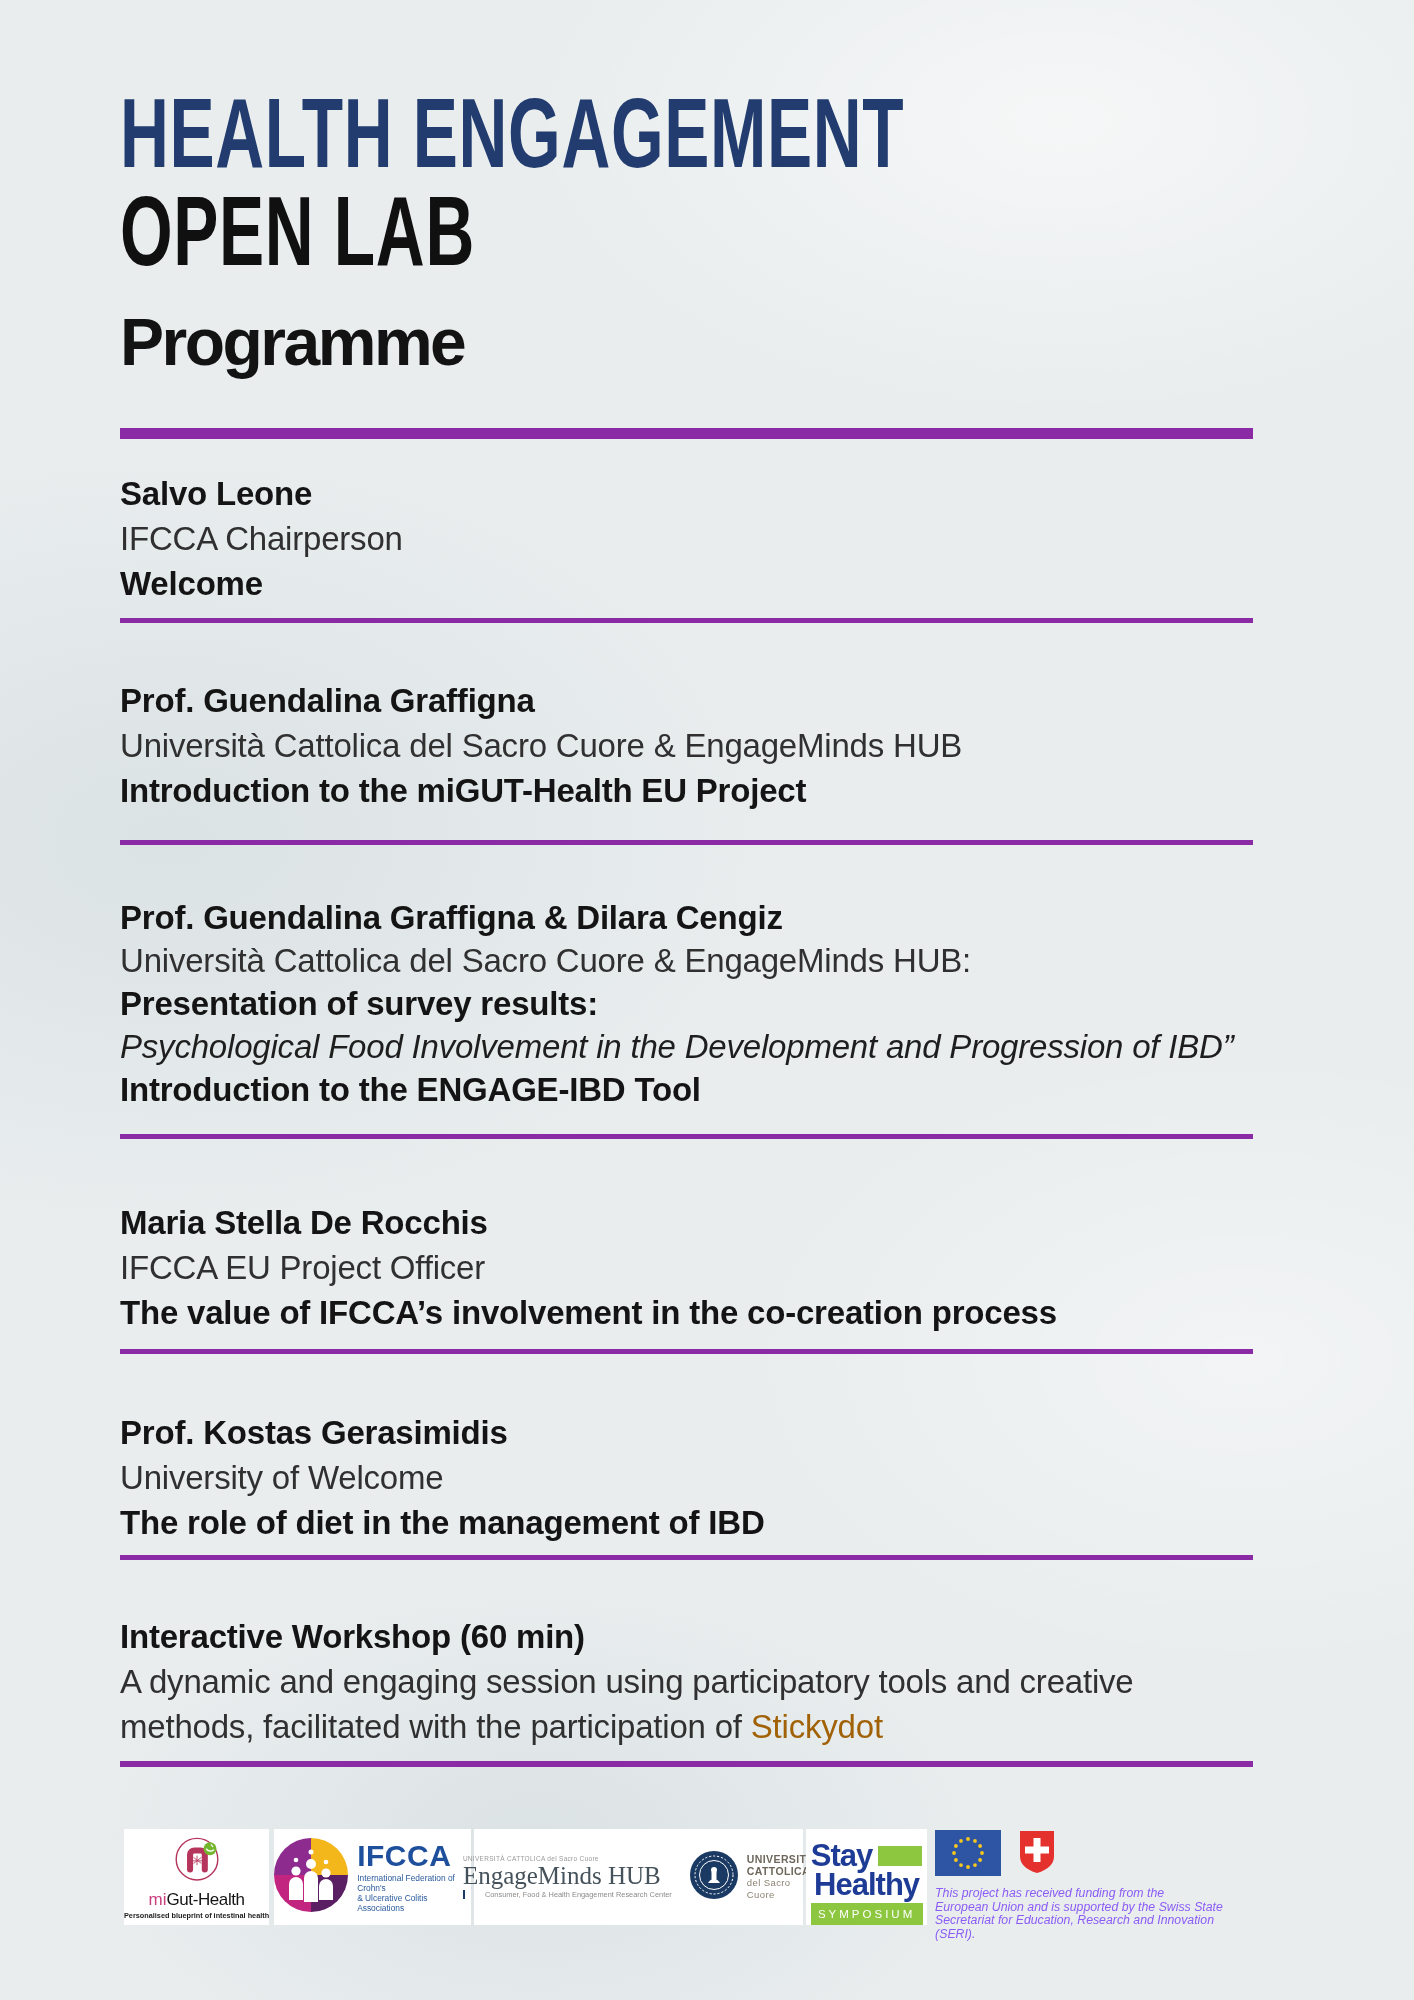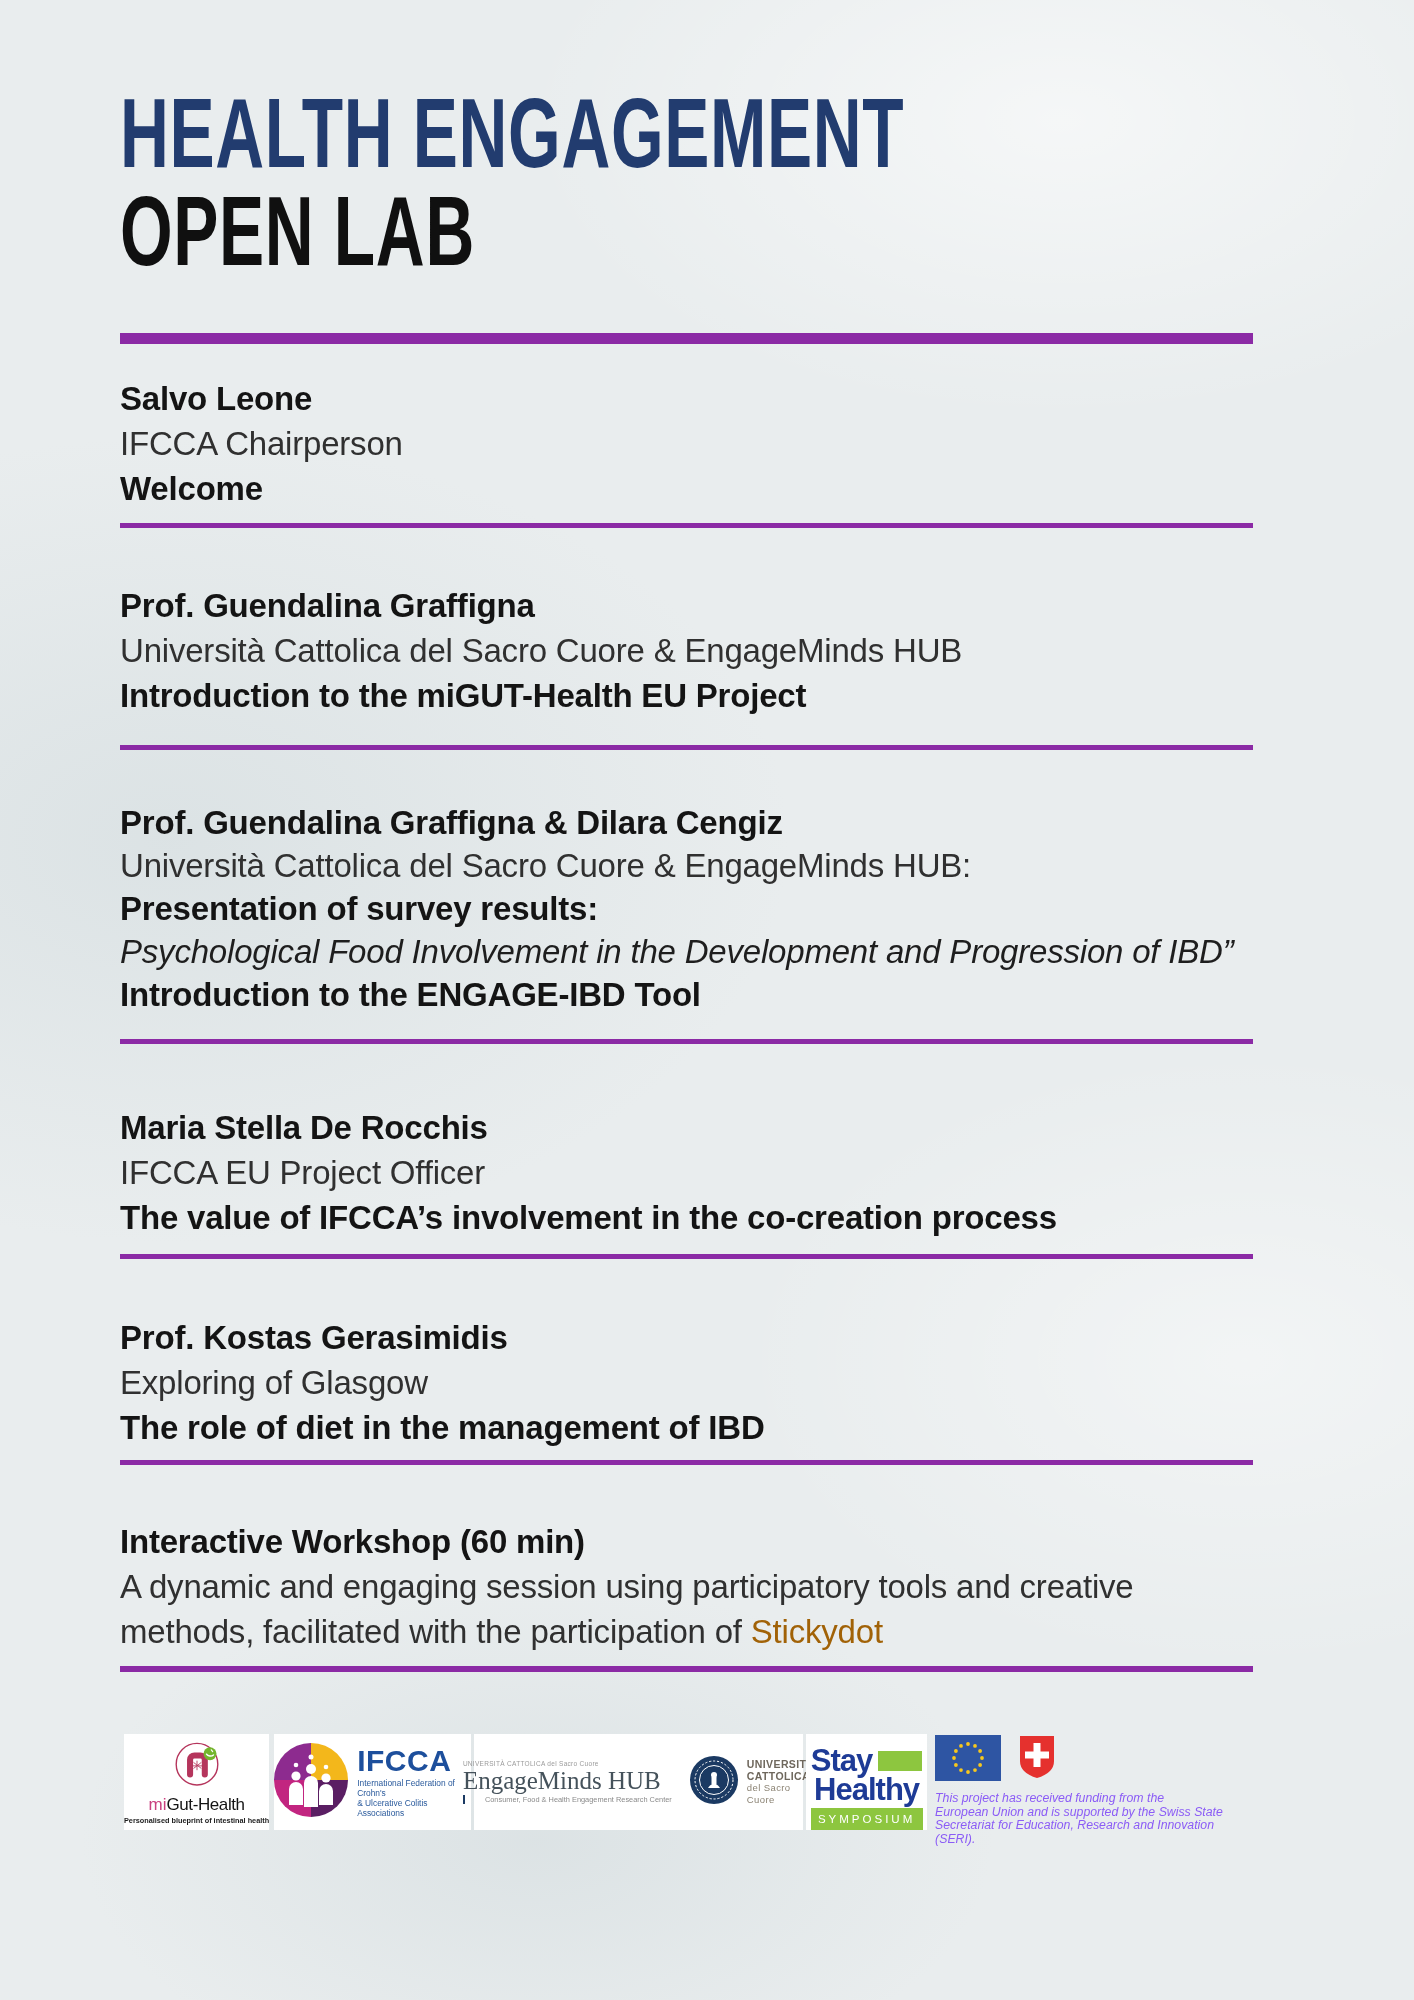--- a/index.html
+++ b/index.html
@@ -76,20 +76,21 @@
 </style>
 </head>
 <body>
 
 <div class="content">
 
   <h1>
     <span class="tline">HEALTH ENGAGEMENT</span>
     <span class="tline t2">OPEN LAB</span>
   </h1>
+  <div class="programme">Programme</div>
 
   <div id="rule1" class="rule thick"></div>
 
   <div id="sec1" class="sec">
     <div class="bold">Salvo Leone</div>
     <div class="reg">IFCCA Chairperson</div>
     <div class="bold">Welcome</div>
   </div>
 
   <div id="rule2" class="rule"></div>
@@ -115,21 +116,21 @@
   <div id="sec4" class="sec">
     <div class="bold">Maria Stella De Rocchis</div>
     <div class="reg">IFCCA EU Project Officer</div>
     <div class="bold">The value of IFCCA’s involvement in the co-creation process</div>
   </div>
 
   <div id="rule5" class="rule"></div>
 
   <div id="sec5" class="sec">
     <div class="bold">Prof. Kostas Gerasimidis</div>
-    <div class="reg">Exploring of Glasgow</div>
+    <div class="reg">University of Welcome</div>
     <div class="bold">The role of diet in the management of IBD</div>
   </div>
 
   <div id="rule6" class="rule"></div>
 
   <div id="sec6" class="sec">
     <div class="bold">Interactive Workshop (60 min)</div>
     <div class="reg">A dynamic and engaging session using participatory tools and creative</div>
     <div class="reg">
       <span>methods, facilitated with the participation of</span><span class="link">Stickydot</span>

